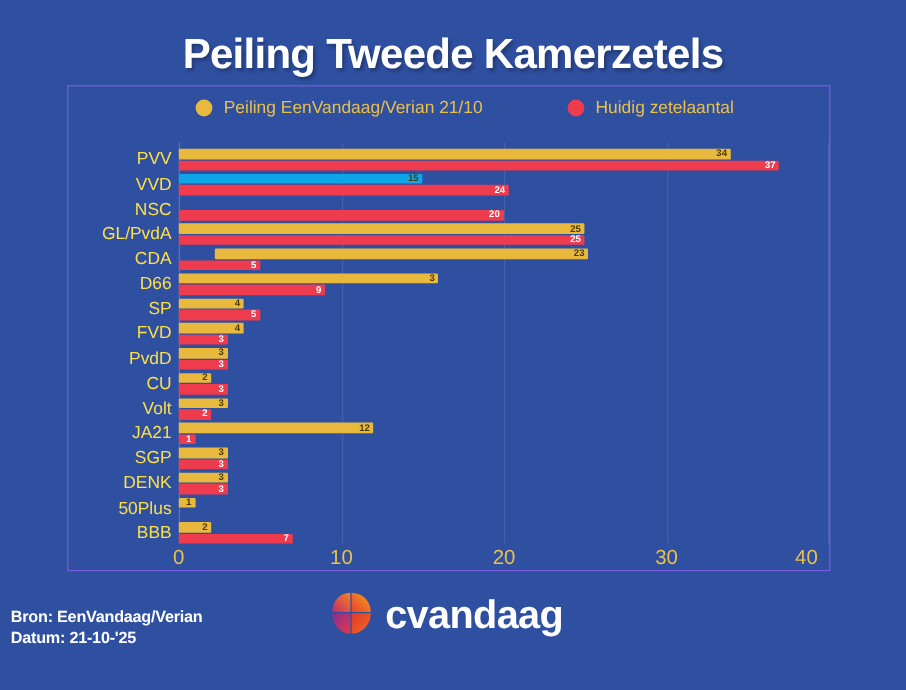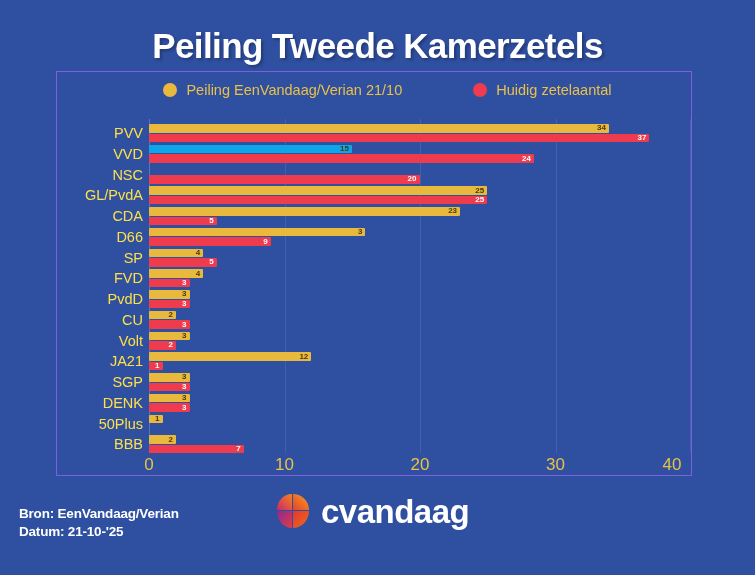--- a/index.html
+++ b/index.html
@@ -171,21 +171,21 @@
   
   .footer {
     position: absolute;
     left: 0;
     bottom: 0;
     width: 755px;
     height: 94px;
   }
   .source-block {
     position: absolute;
-    left: 19px;
+    left: 9px;
     top: 24px;
     color: #ffffff;
     font-size: 13.5px;
     font-weight: bold;
     line-height: 18px;
     letter-spacing: -0.2px;
   }
   .brand {
     position: absolute;
     left: 276px;
@@ -254,21 +254,21 @@
               <span class="bar-value">37</span>
             </div>
           </div>
         </div>
         <div class="row">
           <div class="row-label">VVD</div>
           <div class="bars">
             <div class="bar poll" style="width: 202.875px; background: #0ea5e9;">
               <span class="bar-value">15</span>
             </div>
-            <div class="bar current" style="width: 385px; background: rgb(238, 59, 78);">
+            <div class="bar current" style="width: 275px; background: rgb(238, 59, 78);">
               <span class="bar-value">24</span>
             </div>
           </div>
         </div>
         <div class="row">
           <div class="row-label">NSC</div>
           <div class="bars">
             <div class="bar current" style="width: 270.5px; background: rgb(238, 59, 78);">
               <span class="bar-value">20</span>
             </div>
@@ -281,21 +281,21 @@
               <span class="bar-value">25</span>
             </div>
             <div class="bar current" style="width: 338.125px; background: rgb(238, 59, 78);">
               <span class="bar-value">25</span>
             </div>
           </div>
         </div>
         <div class="row">
           <div class="row-label">CDA</div>
           <div class="bars">
-            <div class="bar poll" style="width: 311.075px; background: rgb(232, 185, 60);">
+            <div class="bar poll" style="width: 311.075px; background: rgb(232, 185, 60); margin-left: 30px;">
               <span class="bar-value">23</span>
             </div>
             <div class="bar current" style="width: 67.625px; background: rgb(238, 59, 78);">
               <span class="bar-value">5</span>
             </div>
           </div>
         </div>
         <div class="row">
           <div class="row-label">D66</div>
           <div class="bars">

